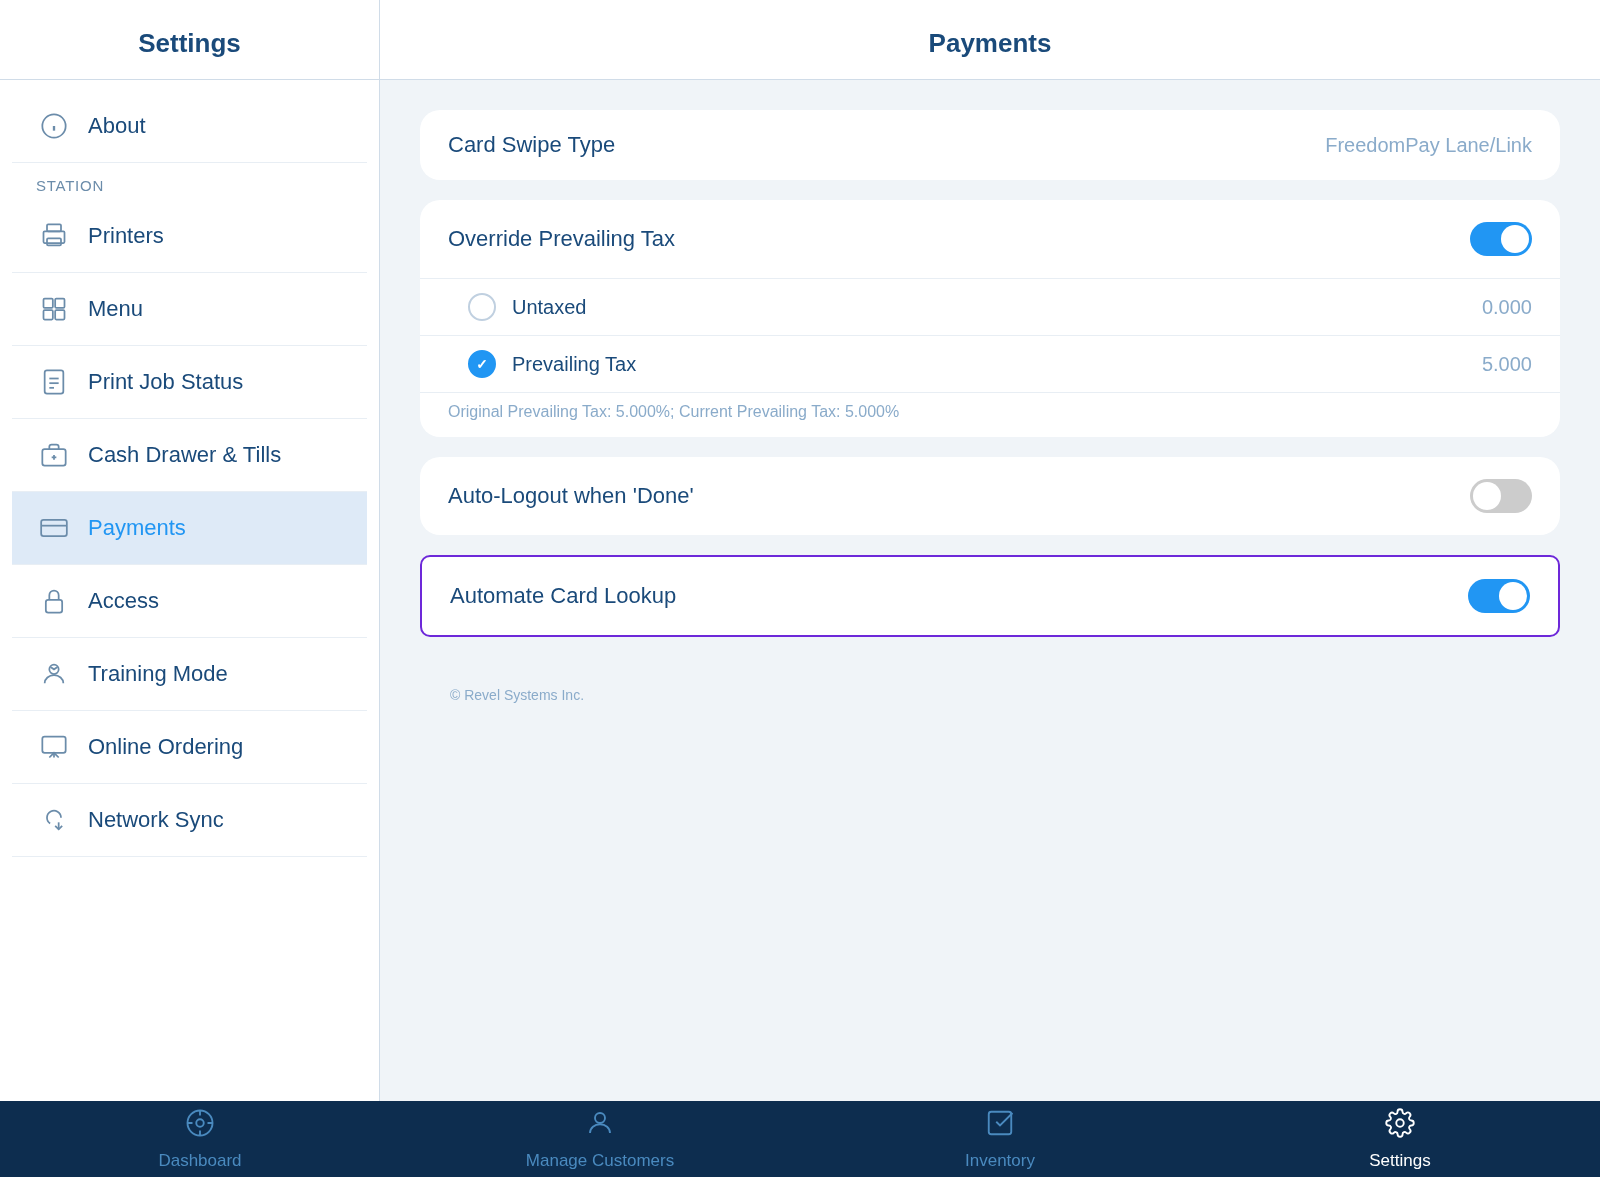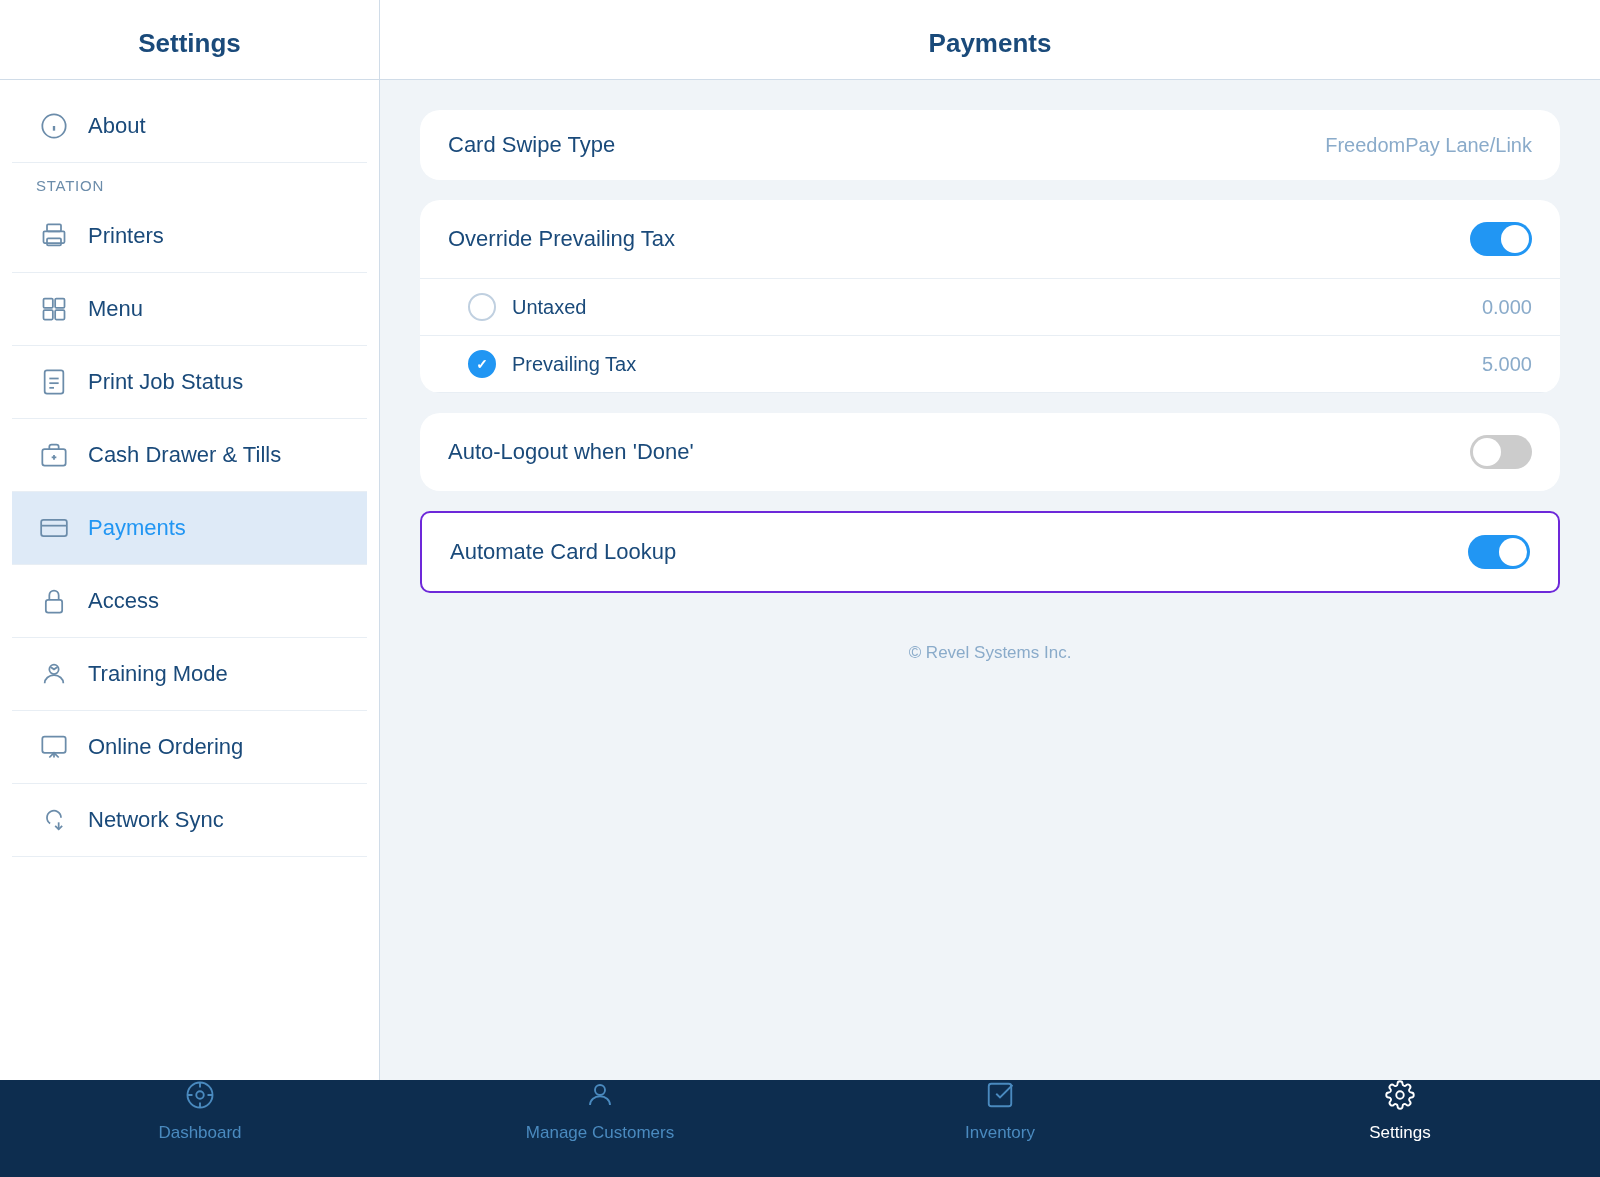--- a/index.html
+++ b/index.html
@@ -248,32 +248,32 @@
 
     
     .highlighted-card {
       border: 2px solid #6d28d9;
       border-radius: 10px;
       background: #ffffff;
       margin-bottom: 20px;
     }
 
     .copyright {
-      text-align: center;
+      text-align: left;
       padding: 30px;
-      font-size: 17px;
+      font-size: 14px;
       color: #8aabca;
     }
 
     
     .bottom-nav {
-      height: 97px;
+      height: 76px;
       background: #0d2d4f;
       display: flex;
-      align-items: flex-start;
+      align-items: center;
     }
 
     .nav-item {
       flex: 1;
       display: flex;
       flex-direction: column;
       align-items: center;
       justify-content: center;
       cursor: pointer;
       gap: 6px;
@@ -460,20 +460,21 @@
           </div>
           <span class="radio-value">0.000</span>
         </div>
         <div class="radio-row">
           <div class="radio-left">
             <div class="radio-circle checked"></div>
             <span class="radio-label">Prevailing Tax</span>
           </div>
           <span class="radio-value">5.000</span>
         </div>
+        <div class="tax-info">Original Prevailing Tax: 5.000%; Current Prevailing Tax: 5.000%</div>
       </div>
 
       <div class="setting-card">
         <div class="setting-row">
           <span class="setting-label">Auto-Logout when 'Done'</span>
           <label class="toggle">
             <input type="checkbox" style="">
             <span class="toggle-slider off"></span>
           </label>
         </div>

